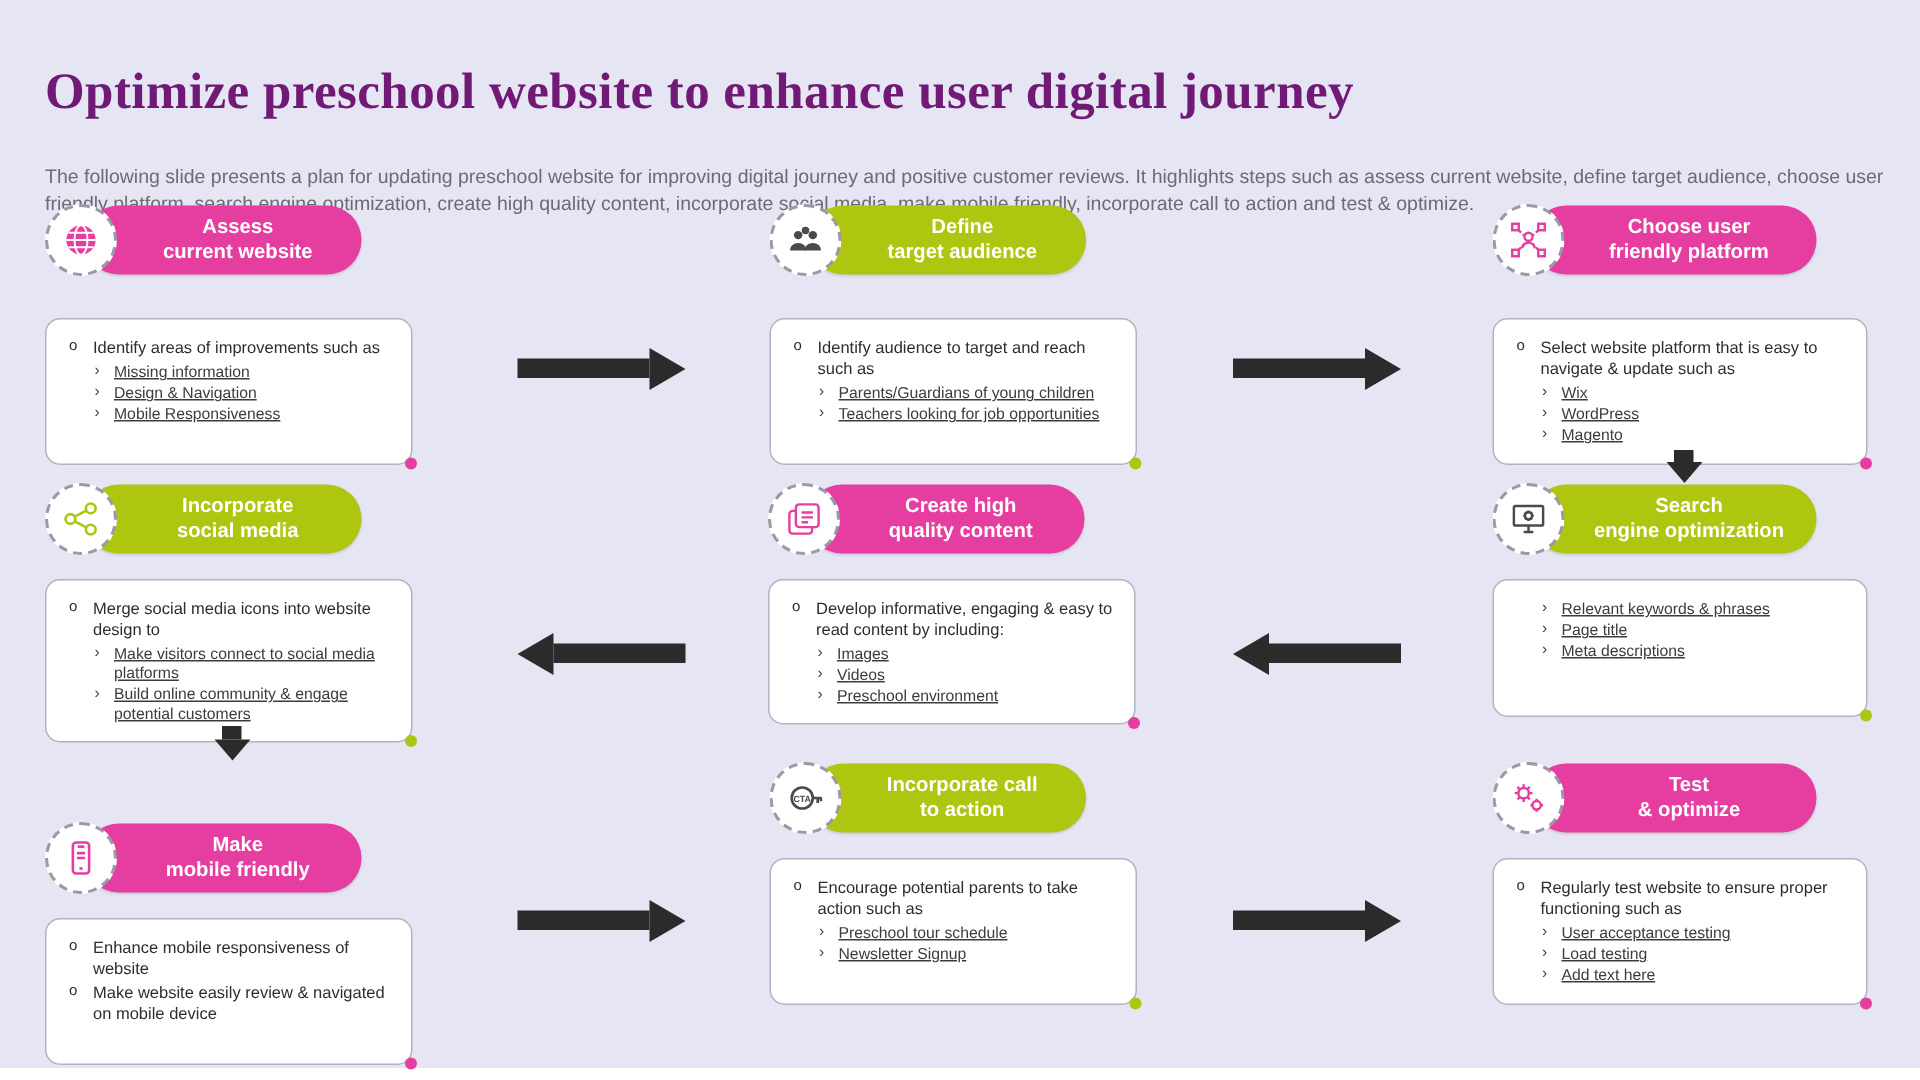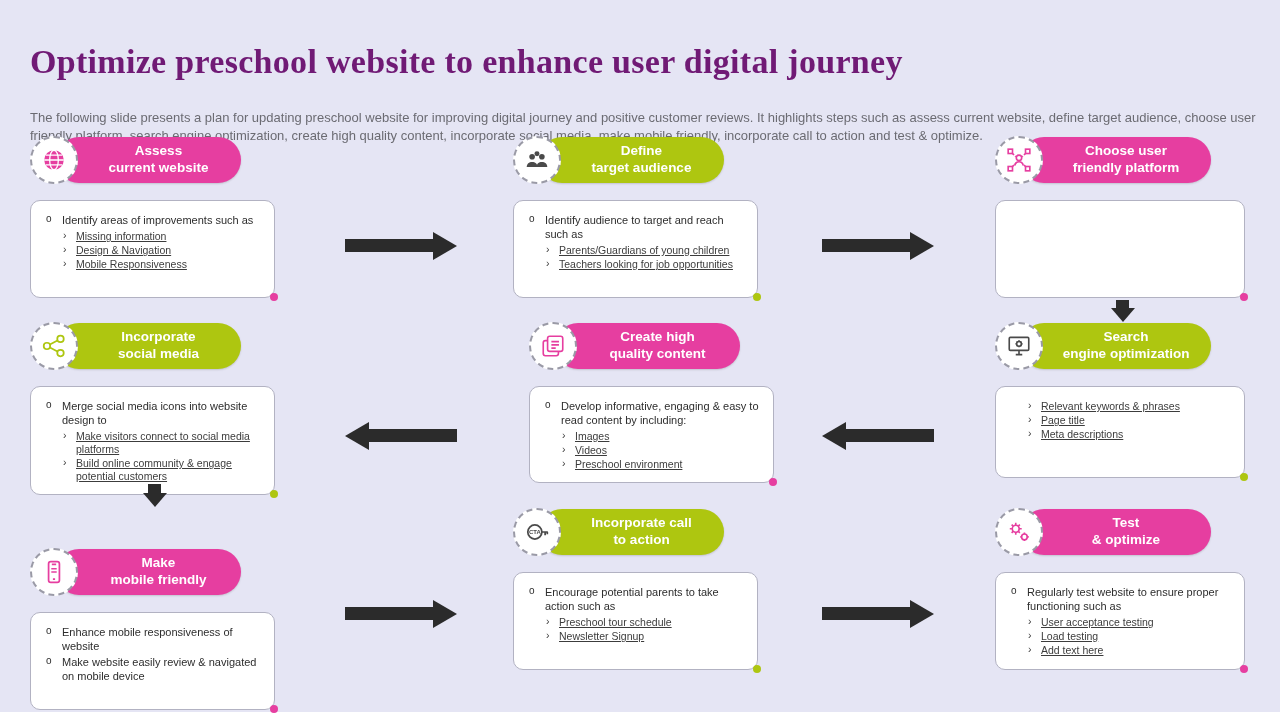--- a/index.html
+++ b/index.html
@@ -48,21 +48,21 @@
     padding-left:20px;z-index:2;box-shadow:0 1px 2px rgba(0,0,0,.15);
   }
   .pill.pink{background:var(--pink);}
   .pill.green{background:var(--green);}
 
   .details{
     position:absolute;left:0;right:0;top:64px;
     background:#fff;border:1px solid #b2b2c2;border-radius:10px;
     padding:13px 8px 10px 14px;
   }
-  .details.r1{min-height:98px;}
+  .details.r1{min-height:98px;margin-top:12px;}
   .details.r2{min-height:92px;}
   .details.r3{min-height:98px;}
 
   .b1{position:relative;padding-left:17px;font-size:11px;color:#2d2d2d;line-height:1.27;margin-bottom:2px;}
   .b1::before{content:"o";position:absolute;left:1px;top:-1px;font-size:10px;color:#2d2d2d;}
   .b2{position:relative;padding-left:31px;font-size:10.5px;color:#3c3c3c;line-height:1.25;margin-bottom:1px;text-decoration:underline;}
   .b2::before{content:"\203A";position:absolute;left:18px;top:-1px;font-size:10.5px;color:#3c3c3c;}
 
   .corner-dot{position:absolute;right:-4px;bottom:-4px;width:8px;height:8px;border-radius:50%;z-index:4;}
   .corner-dot.pink{background:var(--pink);}
@@ -157,20 +157,26 @@
             <path d="M8 17c.6-2.2 2.2-3.4 4-3.4s3.4 1.2 4 3.4"></path>
             <path d="M6 6l3 3M18 6l-3 3M6 18l3-3M18 18l-3-3" stroke-dasharray="2 1.5"></path>
           </svg>
       </div>
       <div class="pill pink">
         <span>Choose user</span>
         <span>friendly platform</span>
       </div>
     </div>
     <div class="details r1">
+      <div class="bullets">
+          <div class="b1">Select website platform that is easy to navigate &amp; update such as</div>
+          <div class="b2">Wix</div>
+          <div class="b2">WordPress</div>
+          <div class="b2">Magento</div>
+        </div>
       <span class="corner-dot pink"></span>
     </div>
   </div>
 
   <div class="card" style="left:30px;top:322px;width:245px;">
     <div class="head">
       <div class="icon-wrap c-green">
         <svg width="26" height="26" viewBox="0 0 24 24" fill="none" stroke="currentColor" stroke-width="1.6">
             <circle cx="5.5" cy="12" r="3"></circle>
             <circle cx="18" cy="5.5" r="3"></circle>
@@ -186,21 +192,21 @@
     <div class="details r2">
       <div class="bullets">
           <div class="b1">Merge social media icons into website design to</div>
           <div class="b2">Make visitors connect to social media platforms</div>
           <div class="b2">Build online community &amp; engage potential customers</div>
         </div>
       <span class="corner-dot green"></span>
     </div>
   </div>
 
-  <div class="card" style="left:529px;top:322px;width:245px;">
+  <div class="card" style="left:512px;top:322px;width:245px;">
     <div class="head">
       <div class="icon-wrap c-pink">
         <svg width="26" height="26" viewBox="0 0 24 24" fill="none" stroke="currentColor" stroke-width="1.5">
             <rect x="7" y="3" width="14" height="14" rx="2"></rect>
             <path d="M17 17v2a2 2 0 0 1-2 2H5a2 2 0 0 1-2-2V9a2 2 0 0 1 2-2h2"></path>
             <path d="M10.5 8h7M10.5 11h7M10.5 14h4"></path>
           </svg>
       </div>
       <div class="pill pink">
         <span>Create high</span>

